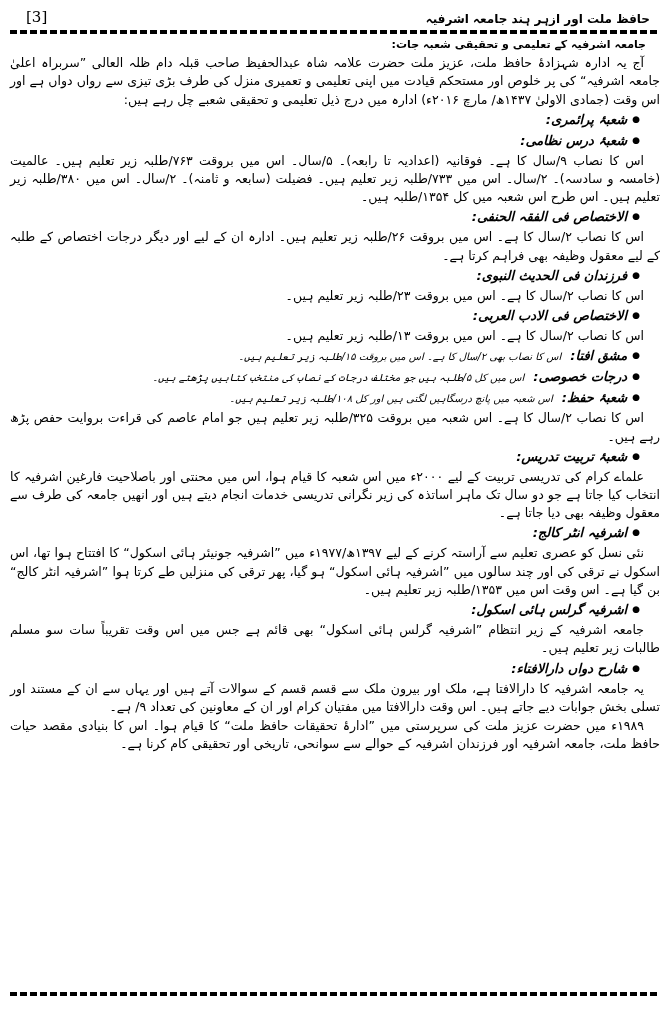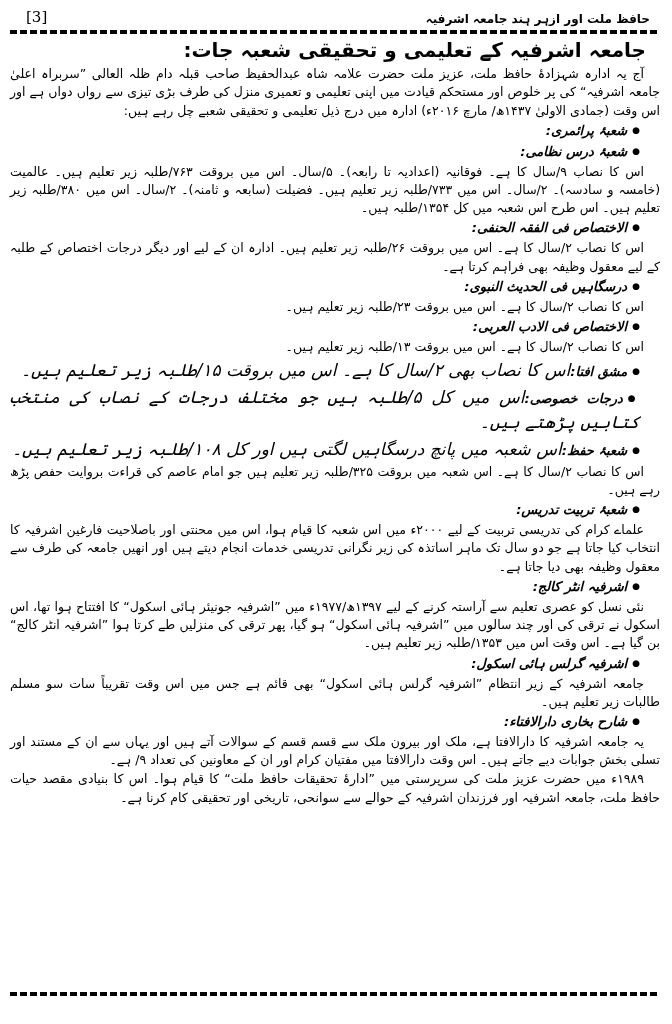--- a/index.html
+++ b/index.html
@@ -15,33 +15,33 @@
     overflow:hidden;
   }
   .header{display:flex;justify-content:space-between;align-items:flex-end;padding:2px 10px 0 16px;}
   .booktitle{font-weight:bold;font-size:12px;white-space:nowrap;}
   .pageno{font-size:15px;font-family:"DejaVu Serif",serif;direction:ltr;}
   .rule{
     height:4px;margin:4px 0 2px 0;
     background:repeating-linear-gradient(90deg,#000 0,#000 7px,transparent 7px,transparent 10px);
   }
   .rule.bottom{position:absolute;left:10px;right:12px;bottom:28px;margin:0;}
-  .h1{font-size:20px;font-weight:bold;margin:4px 14px 3px 0;}
+  .h1{font-size:11px;font-weight:bold;margin:4px 14px 3px 0;}
   p.body{
     font-size:12.5px;line-height:1.46;text-align:justify;
     margin:0 0 1px 0;text-indent:16px;
   }
   .brow{
     font-size:13px;font-weight:bold;
     margin:2px 20px 1px 0;text-align:justify;
     line-height:1.46;
     font-style:italic;
   }
   .brow .dot{font-size:9px;vertical-align:2px;margin-left:5px;}
-  .brow .bt{font-weight:normal;font-size:17px;}
+  .brow .bt{font-weight:normal;font-size:10px;margin-right:9px;}
 </style>
 </head>
 <body>
 
 <div class="page">
 
   <div class="header">
     <div class="booktitle">حافظ ملت اور ازہر ہند جامعہ اشرفیہ</div>
     <div class="pageno">[3]</div>
   </div>
@@ -60,21 +60,21 @@
     <span class="dot">●</span><span>شعبۂ درس نظامی:</span>
   </div>
   <p class="body">اس کا نصاب ۹/سال کا ہے۔ فوقانیہ (اعدادیہ تا رابعہ)۔ ۵/سال۔ اس میں بروقت ۷۶۳/طلبہ زیر تعلیم ہیں۔ عالمیت (خامسہ و سادسہ)۔ ۲/سال۔ اس میں ۷۳۳/طلبہ زیر تعلیم ہیں۔ فضیلت (سابعہ و ثامنہ)۔ ۲/سال۔ اس میں ۳۸۰/طلبہ زیر تعلیم ہیں۔ اس طرح اس شعبہ میں کل ۱۳۵۴/طلبہ ہیں۔</p>
 
   <div class="brow">
     <span class="dot">●</span><span>الاختصاص فی الفقہ الحنفی:</span>
   </div>
   <p class="body">اس کا نصاب ۲/سال کا ہے۔ اس میں بروقت ۲۶/طلبہ زیر تعلیم ہیں۔ ادارہ ان کے لیے اور دیگر درجات اختصاص کے طلبہ کے لیے معقول وظیفہ بھی فراہم کرتا ہے۔</p>
 
   <div class="brow">
-    <span class="dot">●</span><span>درسگاہیں فی الحدیث النبوی:</span>
+    <span class="dot">●</span><span>فرزندان فی الحدیث النبوی:</span>
   </div>
   <p class="body">اس کا نصاب ۲/سال کا ہے۔ اس میں بروقت ۲۳/طلبہ زیر تعلیم ہیں۔</p>
 
   <div class="brow">
     <span class="dot">●</span><span>الاختصاص فی الادب العربی:</span>
   </div>
   <p class="body">اس کا نصاب ۲/سال کا ہے۔ اس میں بروقت ۱۳/طلبہ زیر تعلیم ہیں۔</p>
 
   <div class="brow">
     <span class="dot">●</span><span>مشق افتا:</span><span class="bt">اس کا نصاب بھی ۲/سال کا ہے۔ اس میں بروقت ۱۵/طلبہ زیر تعلیم ہیں۔</span>
@@ -99,21 +99,21 @@
     <span class="dot">●</span><span>اشرفیہ انٹر کالج:</span>
   </div>
   <p class="body">نئی نسل کو عصری تعلیم سے آراستہ کرنے کے لیے ۱۳۹۷ھ/۱۹۷۷ء میں ”اشرفیہ جونیئر ہائی اسکول“ کا افتتاح ہوا تھا، اس اسکول نے ترقی کی اور چند سالوں میں ”اشرفیہ ہائی اسکول“ ہو گیا، پھر ترقی کی منزلیں طے کرتا ہوا ”اشرفیہ انٹر کالج“ بن گیا ہے۔ اس وقت اس میں ۱۳۵۳/طلبہ زیر تعلیم ہیں۔</p>
 
   <div class="brow">
     <span class="dot">●</span><span>اشرفیہ گرلس ہائی اسکول:</span>
   </div>
   <p class="body">جامعہ اشرفیہ کے زیر انتظام ”اشرفیہ گرلس ہائی اسکول“ بھی قائم ہے جس میں اس وقت تقریباً سات سو مسلم طالبات زیر تعلیم ہیں۔</p>
 
   <div class="brow">
-    <span class="dot">●</span><span>شارح بخاری دارالافتاء:</span>
+    <span class="dot">●</span><span>شارح دواں دارالافتاء:</span>
   </div>
   <p class="body">یہ جامعہ اشرفیہ کا دارالافتا ہے، ملک اور بیرون ملک سے قسم قسم کے سوالات آتے ہیں اور یہاں سے ان کے مستند اور تسلی بخش جوابات دیے جاتے ہیں۔ اس وقت دارالافتا میں مفتیان کرام اور ان کے معاونین کی تعداد ۹/ ہے۔</p>
 
   <p class="body">۱۹۸۹ء میں حضرت عزیز ملت کی سرپرستی میں ”ادارۂ تحقیقات حافظ ملت“ کا قیام ہوا۔ اس کا بنیادی مقصد حیات حافظ ملت، جامعہ اشرفیہ اور فرزندان اشرفیہ کے حوالے سے سوانحی، تاریخی اور تحقیقی کام کرنا ہے۔</p>
 
   <div class="rule bottom"></div>
 
 </div>
 
 </body></html>

